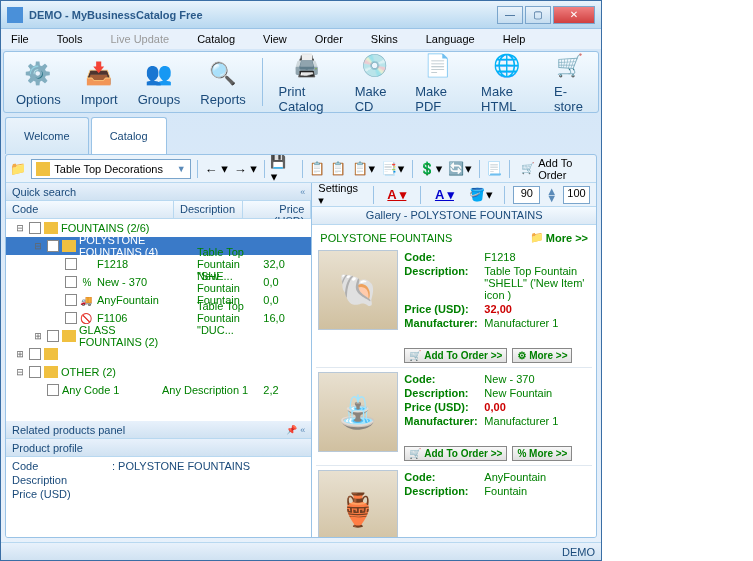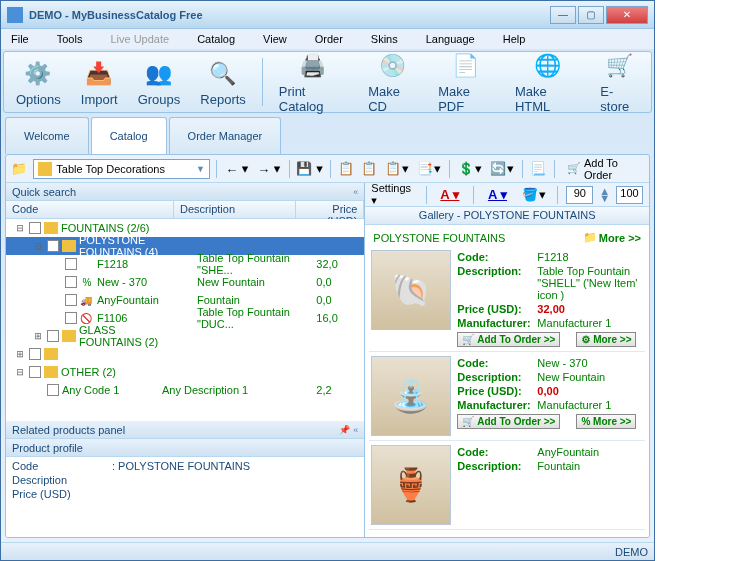--- a/index.html
+++ b/index.html
@@ -1,17 +1,17 @@
 <!DOCTYPE html>
 <html><head>
 <meta charset="utf-8">
 <style>
 *{box-sizing:border-box;margin:0;padding:0;font-family:Tahoma,Arial,sans-serif;font-size:11px}
 body{background:#fff}
-.window{width:655px;height:561px;border:1px solid #3a6ea5;background:linear-gradient(to bottom,#d2e5f7,#e8f1fb);display:flex;flex-direction:column}
+.window{width:602px;height:561px;border:1px solid #3a6ea5;background:linear-gradient(to bottom,#d2e5f7,#e8f1fb);display:flex;flex-direction:column}
 .titlebar{height:28px;background:linear-gradient(to bottom,#e8f3fc,#b8d8f0);display:flex;align-items:center;padding:0 6px;border-bottom:1px solid #9ac3e6}
 .titlebar-icon{width:16px;height:16px;background:#4a90d9;margin-right:6px}
 .titlebar-text{flex:1;color:#2a5a8a;font-weight:bold}
 .win-btns{display:flex;gap:2px}
 .win-btn{width:26px;height:18px;border:1px solid #7aa5cc;background:linear-gradient(to bottom,#eaf3fb,#c5ddf0);display:flex;align-items:center;justify-content:center;font-size:10px;color:#2a5a8a}
 .win-btn.close{background:linear-gradient(to bottom,#f08080,#d04040);color:#fff;width:42px}
 .menubar{height:20px;display:flex;align-items:center;padding:0 4px;gap:16px;background:#e8f1fb}
 .menu-item{padding:2px 6px;color:#000;cursor:default}
 .menu-item.disabled{color:#999}
 .toolbar{height:62px;background:linear-gradient(to bottom,#f4faff,#d6e8f6);border:1px solid #9ac3e6;margin:2px;display:flex;align-items:center;padding:0 8px;gap:12px;border-radius:3px}
@@ -58,21 +58,21 @@
 .gal-top{display:flex;align-items:center;padding:2px 4px}
 .gal-title{color:#008000;font-weight:normal;flex:1}
 .more{color:#008000;font-weight:bold;display:flex;align-items:center;gap:2px}
 .card{display:flex;gap:6px;padding:4px 2px;border-bottom:1px solid #e0e8f0}
 .thumb{width:80px;height:80px;border:1px solid #b8c8d8;background:linear-gradient(to bottom,#e8e0d0,#d0c0a0);display:flex;align-items:center;justify-content:center;font-size:32px}
 .card-info{flex:1}
 .irow{display:flex;padding:1px 0}
 .ilab{width:80px;color:#008000;font-weight:bold}
 .ival{flex:1;color:#008000}
 .ival.price{color:#c00;font-weight:bold}
-.card-btns{display:flex;gap:16px;margin-top:2px}
+.card-btns{display:flex;gap:5px;margin-top:18px}
 .cbtn{border:1px solid #888;background:linear-gradient(to bottom,#f8f8f8,#e0e0e0);padding:1px 4px;color:#008000;font-weight:bold;display:flex;align-items:center;gap:2px;font-size:10px}
 .status{height:18px;background:linear-gradient(to bottom,#e8f1fb,#d0e2f2);display:flex;align-items:center;padding:0 6px;color:#1a4a7a;border-top:1px solid #b8d8f0}
 .status span{margin-left:auto}
 .numbox{width:28px;height:18px;border:1px solid #7aa5cc;background:#fff;text-align:center;color:#000}
 .spin{display:flex;flex-direction:column;font-size:6px;line-height:7px;color:#5a8ab8}
 </style>
 </head>
 <body>
 
 <div class="window">
@@ -134,21 +134,20 @@
       </div>
       <div class="tool-btn">
         <div class="tool-icon">🛒</div>
         <div class="tool-label">E-store</div>
       </div>
     </div>
 
   <div class="tabs" id="tabs">
       <div class="tab">Welcome</div>
       <div class="tab active">Catalog</div>
-      <div class="tab">Order Manager</div>
     </div>
 
   <div class="content">
     <div class="secbar">
       <div class="icobtn">📁</div>
       <div class="combo">
         <div class="combo-icon"></div>
         <span>Table Top Decorations</span>
         <span class="combo-arrow">▼</span>
       </div>

